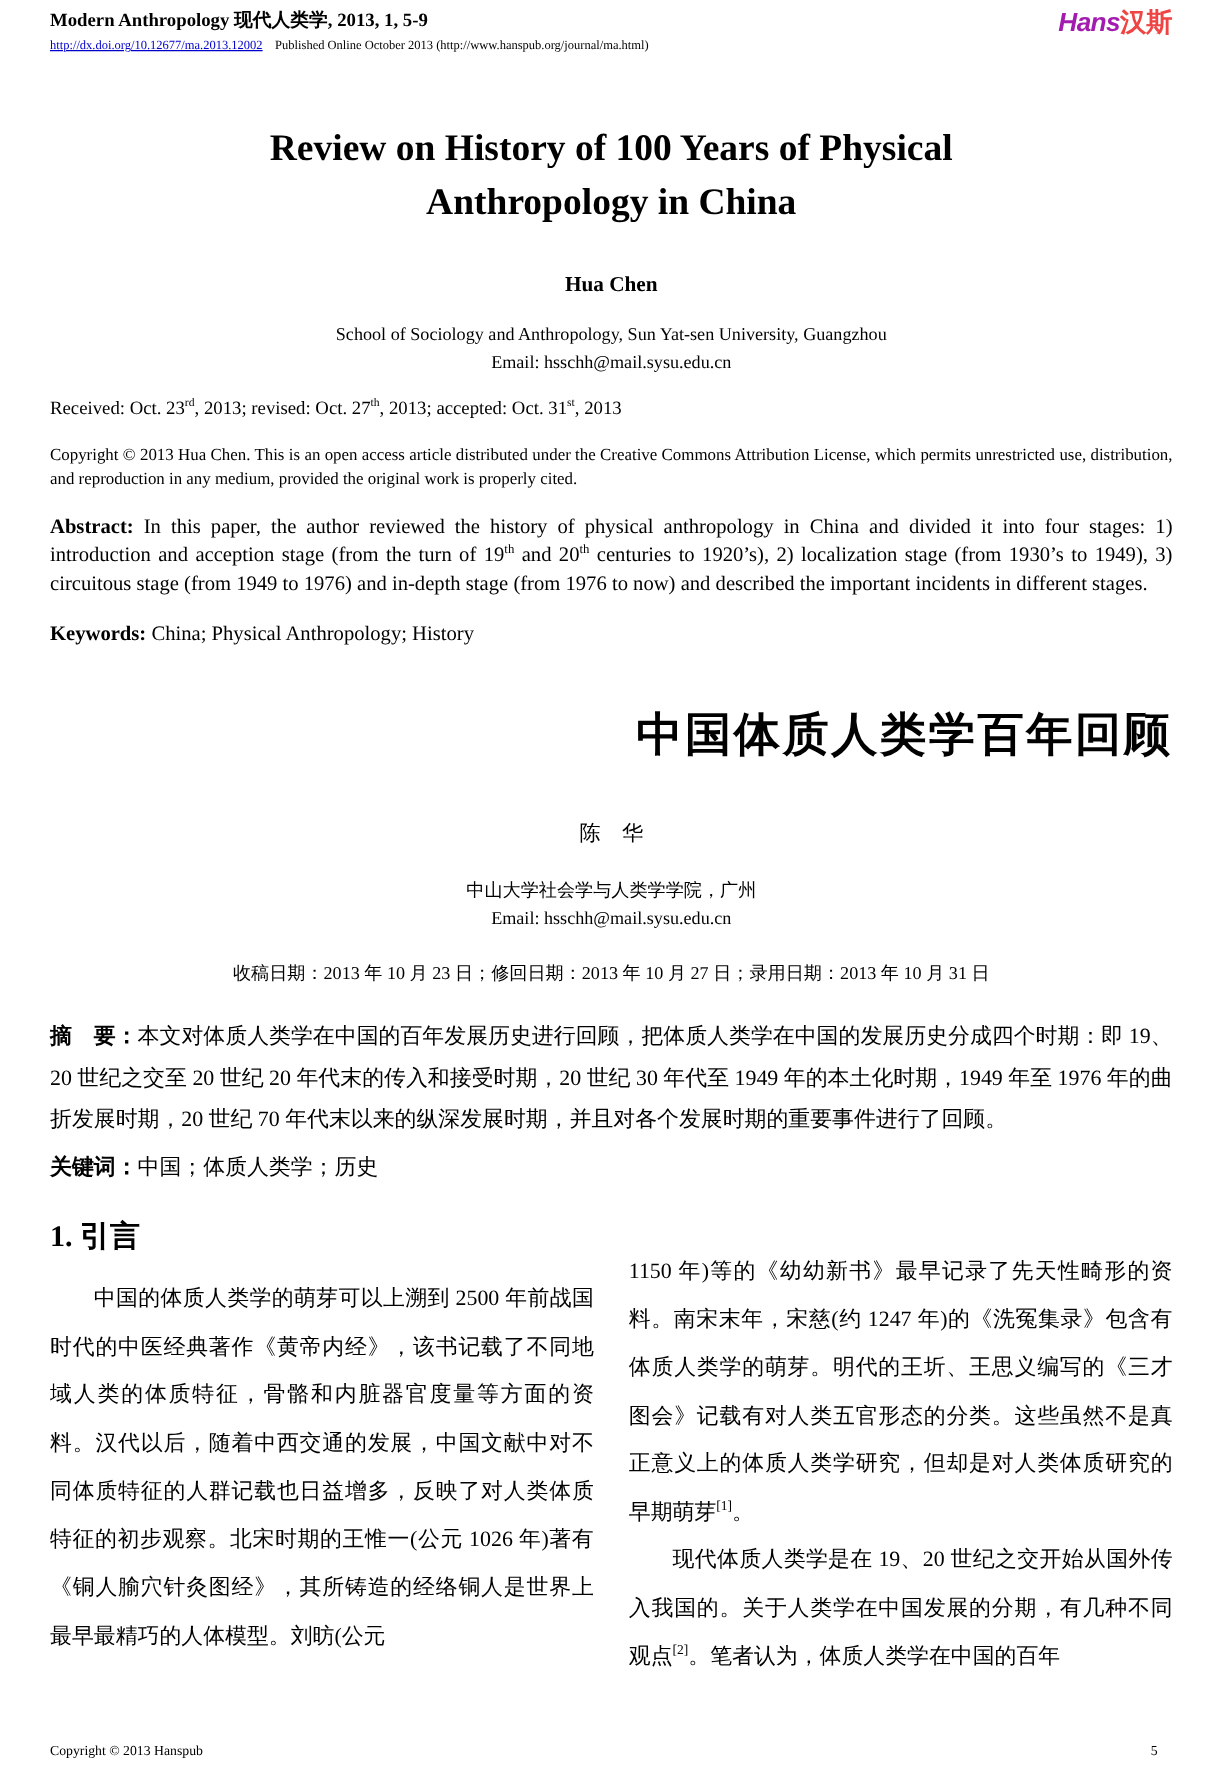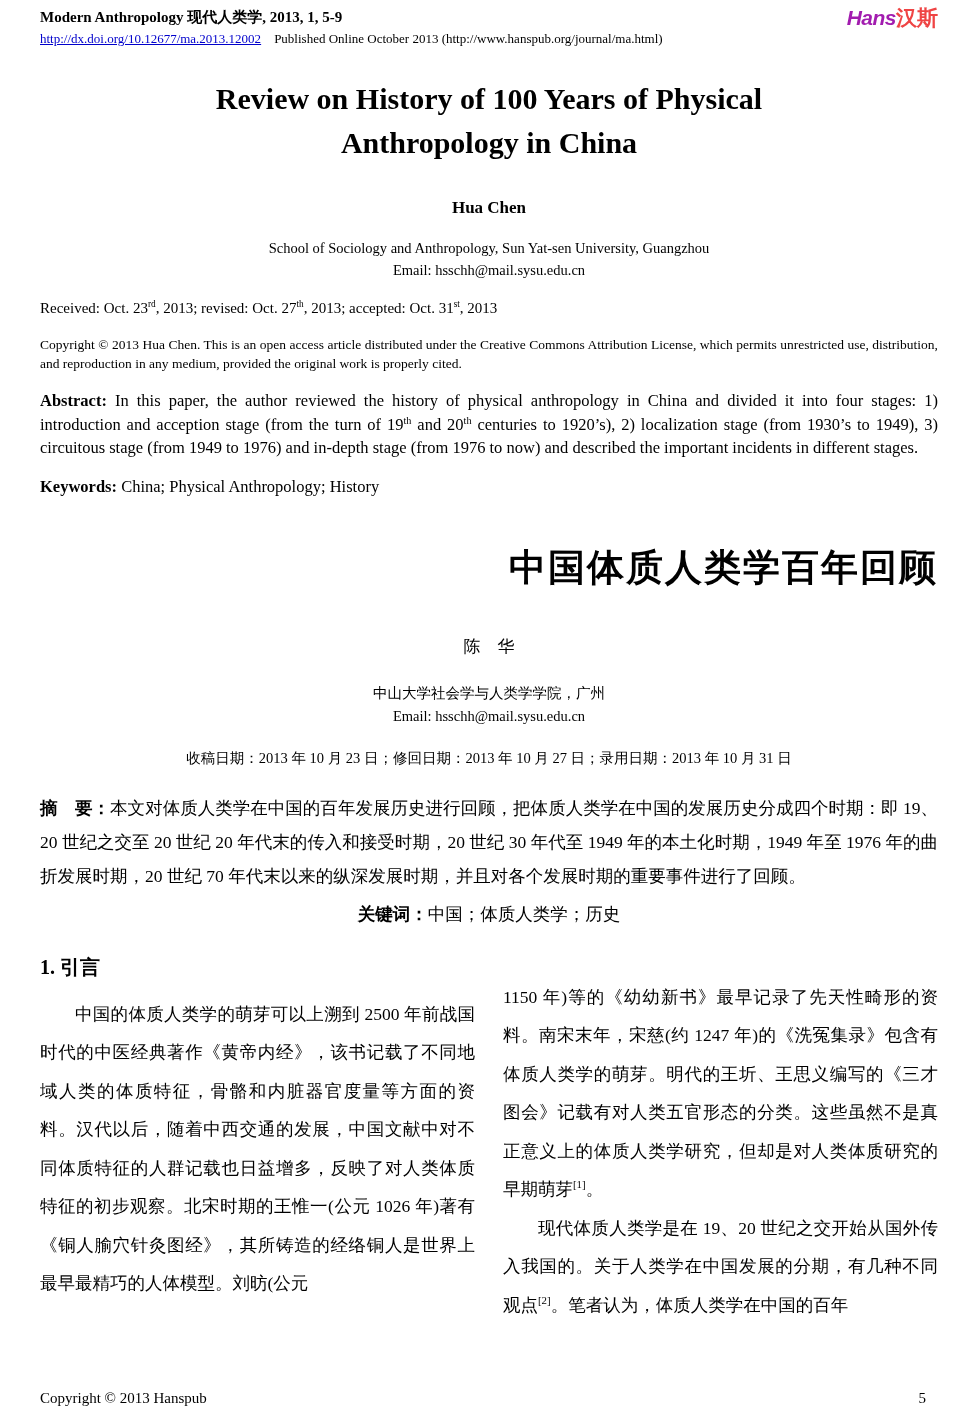--- a/index.html
+++ b/index.html
@@ -7,60 +7,60 @@
     width:966px;height:1417px;position:relative;overflow:hidden;
     background:#ffffff;color:#000;
     font-family:"Liberation Serif","DejaVu Serif",serif;
   }
   .page{padding:6px 28px 0 40px;position:relative;}
 
   
   .hdr{display:flex;justify-content:space-between;align-items:flex-start;}
   .hdr-left{font-size:15px;line-height:1.55;}
   .journal-line{font-weight:bold;}
-  .doi-line{font-size:13px;}
+  .doi-line{font-size:10px;}
   .doi-link{color:#0000cc;text-decoration:underline;}
   .logo{font-family:"Liberation Sans","DejaVu Sans",sans-serif;font-size:21px;font-weight:bold;white-space:nowrap;margin-top:-2px;}
   .logo .hans{color:#a21caf;font-style:italic;letter-spacing:-0.5px;}
   .logo .hanzi{color:#ef4444;}
 
   
-  .title{margin-top:28px;text-align:center;font-size:30px;font-weight:bold;line-height:1.45;}
+  .title{margin-top:52px;text-align:center;font-size:30px;font-weight:bold;line-height:1.45;}
   .author-en{margin-top:34px;text-align:center;font-size:17px;font-weight:bold;}
   .affil-en{margin-top:20px;text-align:center;font-size:14.5px;line-height:1.5;}
   .received{margin-top:18px;text-align:left;font-size:15px;}
   .copyright{margin-top:18px;font-size:13.5px;line-height:1.42;text-align:justify;}
   .abstract{margin-top:16px;font-size:16.5px;line-height:1.42;text-align:justify;}
   .kw{margin-top:18px;font-size:16.5px;}
   b.lbl{font-weight:bold;}
   sup{font-size:0.62em;line-height:0;}
 
   
   .zh-title{margin-top:46px;text-align:right;font-size:37px;font-weight:bold;
     font-family:"Liberation Sans","DejaVu Sans",sans-serif;letter-spacing:2px;}
   .zh-author{margin-top:42px;text-align:center;font-size:17px;}
   .zh-affil{margin-top:24px;text-align:center;font-size:14.5px;line-height:1.55;}
   .zh-dates{margin-top:22px;text-align:center;font-size:14.5px;}
   .zh-abstract{margin-top:24px;font-size:17.5px;line-height:1.93;text-align:justify;}
   .zh-abstract .lbl,.zh-kw .lbl{font-family:"Liberation Sans","DejaVu Sans",sans-serif;}
-  .zh-kw{margin-top:8px;font-size:17.5px;text-align:center;}
+  .zh-kw{margin-top:8px;font-size:17.5px;}
 
   
   .columns{margin-top:28px;display:flex;gap:28px;}
   .col{flex:1;min-width:0;}
-  .sec-h{font-size:20px;font-weight:bold;margin:0 0 14px 0;}
+  .sec-h{font-size:24px;font-weight:bold;margin:0 0 14px 0;}
   .sec-h .num{font-family:"Liberation Serif","DejaVu Serif",serif;}
   .sec-h .zh{font-family:"Liberation Sans","DejaVu Sans",sans-serif;}
   .col p{margin:0;font-size:17.5px;line-height:2.2;text-align:justify;}
   .col p.indent{text-indent:2em;}
   .col-right{padding-top:24px;}
 
   
   .footer{position:absolute;left:40px;right:40px;bottom:10px;
-    display:flex;justify-content:space-between;font-size:15px;}
+    display:flex;justify-content:space-between;font-size:11px;}
 </style>
 </head>
 <body>
 
 <div class="page">
 
   <div class="hdr">
     <div class="hdr-left">
       <div class="journal-line">Modern Anthropology  现代人类学, 2013, 1, 5-9</div>
       <div class="doi-line">

